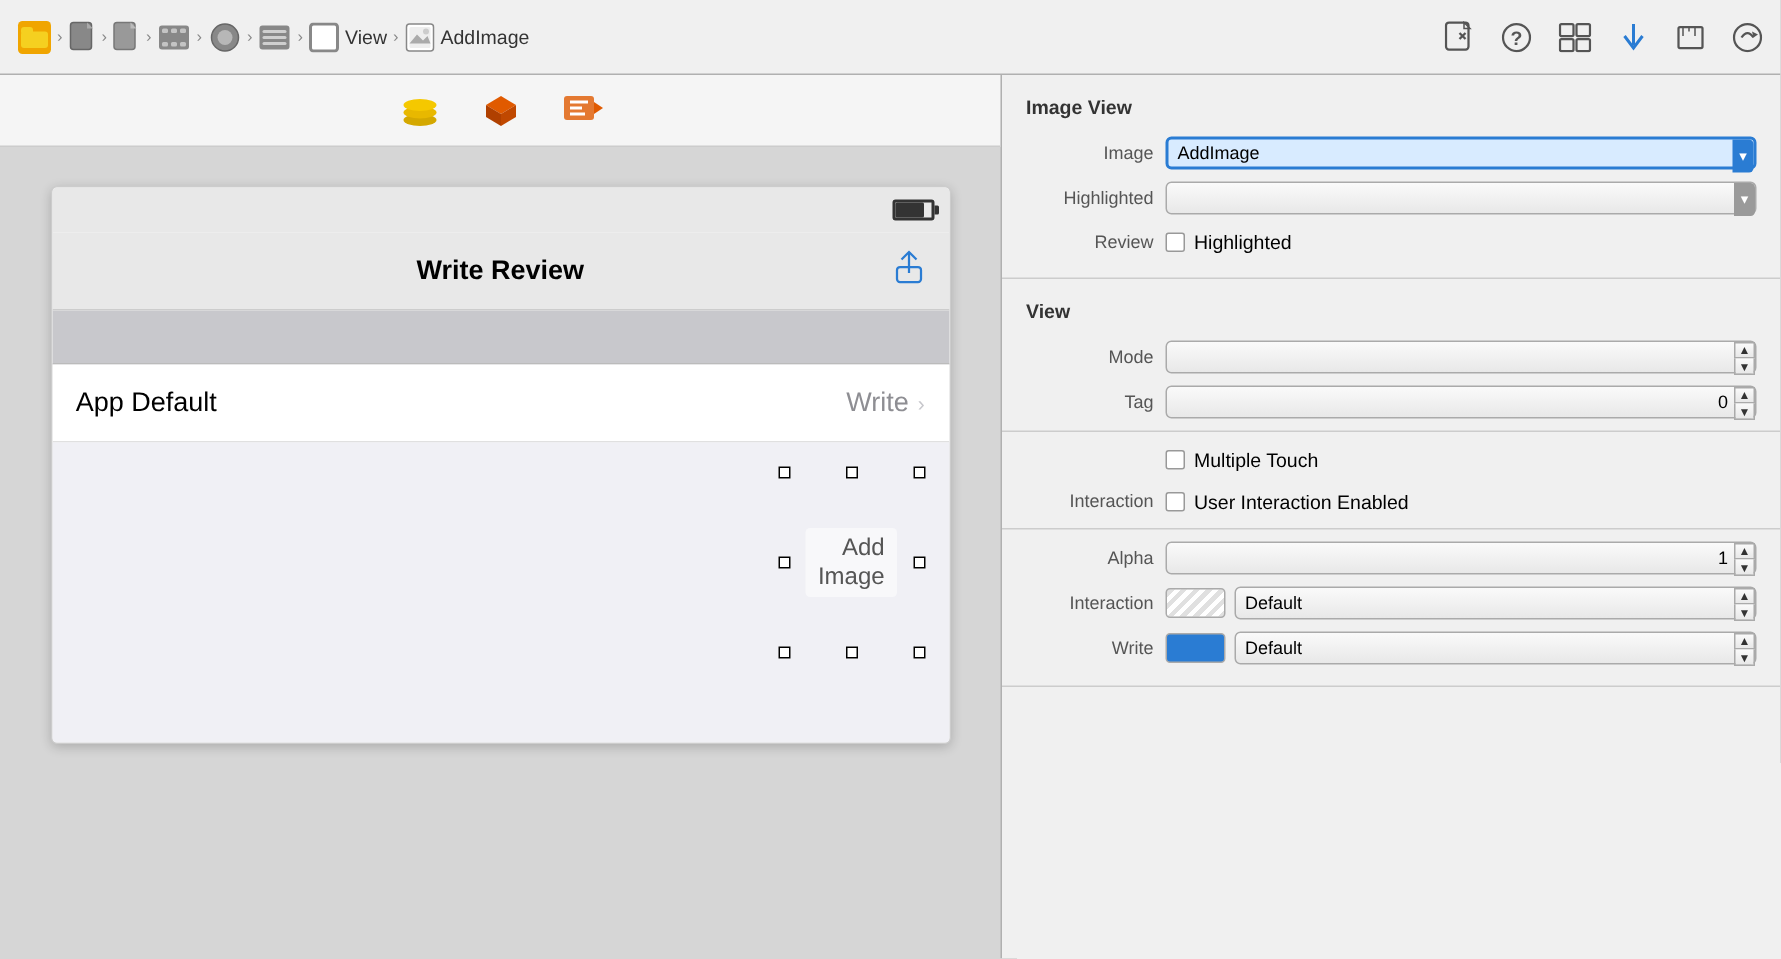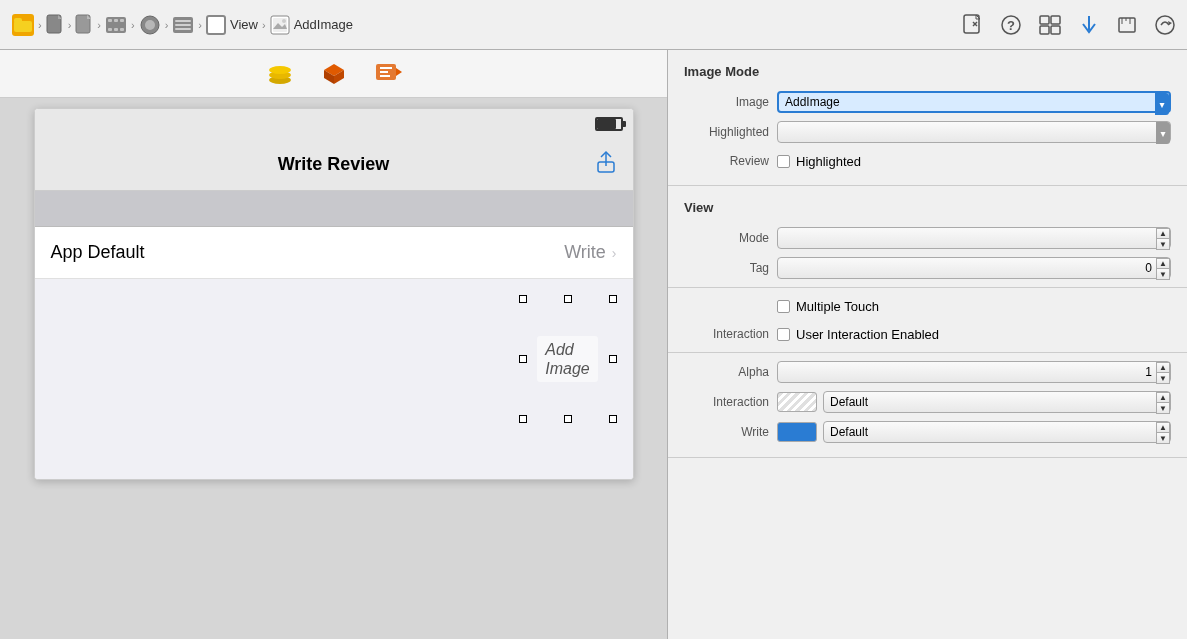--- a/index.html
+++ b/index.html
@@ -65,20 +65,21 @@
     }
 
     
     .canvas-panel {
       width: 668px;
       background: #d6d6d6;
       display: flex;
       flex-direction: column;
       border-right: 1px solid #b0b0b0;
       overflow: hidden;
+      gap: 16px;
     }
 
     .canvas-toolbar {
       height: 48px;
       background: #f5f5f5;
       border-bottom: 1px solid #ccc;
       display: flex;
       align-items: center;
       justify-content: center;
       gap: 24px;
@@ -238,26 +239,25 @@
     .handle.tr { top: -4px; right: -4px; }
     .handle.ml { top: calc(50% - 4px); left: -4px; }
     .handle.mr { top: calc(50% - 4px); right: -4px; }
     .handle.bl { bottom: -4px; left: -4px; }
     .handle.bm { bottom: -4px; left: calc(50% - 4px); }
     .handle.br { bottom: -4px; right: -4px; }
 
     .add-image-label {
       font-size: 16px;
       color: #555;
-      text-align: left;
+      text-align: right;
       line-height: 1.2;
       background: rgba(255,255,255,0.5);
       padding: 4px 8px;
       border-radius: 3px;
-      font-style: italic;
     }
 
     
     .inspector-panel {
       flex: 1;
       background: #f0f0f0;
       display: flex;
       flex-direction: column;
       overflow-y: auto;
     }
@@ -577,21 +577,21 @@
             </div>
           </div>
         </div>
       </div>
     </div>
   </div>
 
   <div class="inspector-panel">
 
     <div class="inspector-section">
-      <div class="inspector-section-title">Image Mode</div>
+      <div class="inspector-section-title">Image View</div>
 
       <div class="inspector-row">
         <span class="inspector-label">Image</span>
         <div class="inspector-control">
           <div class="dropdown selected" style="position:relative; padding-right: 18px;">
             <span class="dropdown-text">AddImage</span>
             <div class="dropdown-arrow">▾</div>
           </div>
         </div>
       </div>

